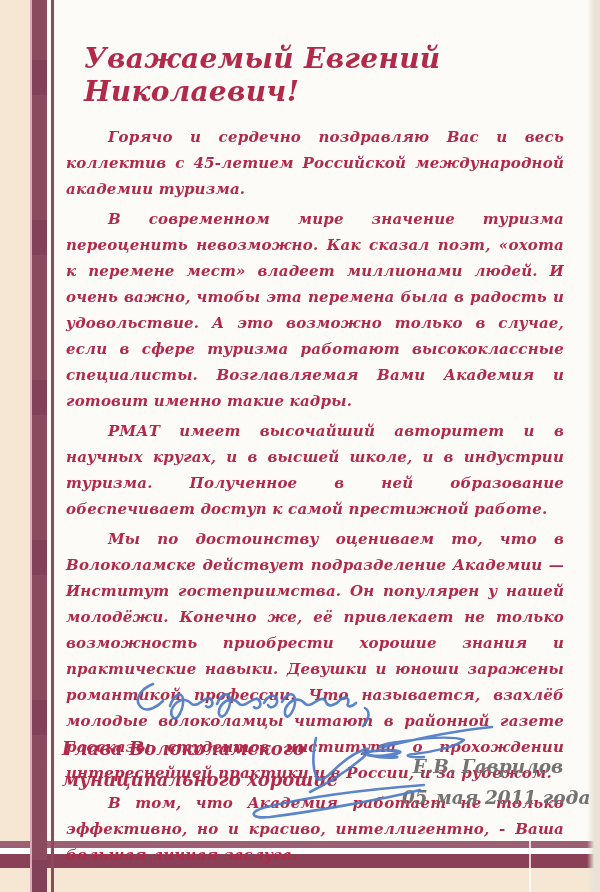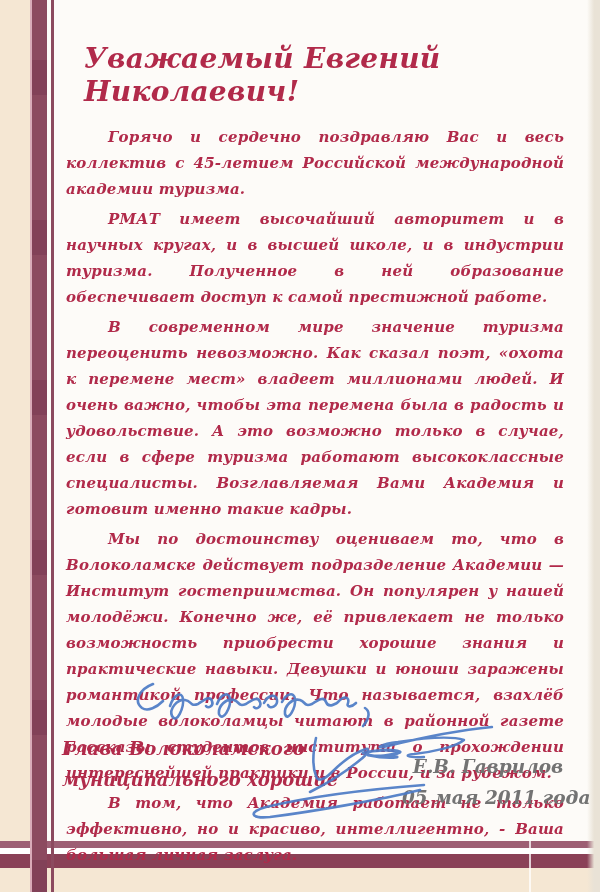--- a/index.html
+++ b/index.html
@@ -118,22 +118,22 @@
   <div class="h-band-thick"></div>
   <div class="left-pink-line"></div>
   <div class="v-band"></div>
   <div class="v-thin-line"></div>
   <div class="right-edge"></div>
   <div class="fold-line"></div>
 
   <div class="content">
     <div class="salutation">Уважаемый Евгений Николаевич!</div>
     <p class="para">Горячо и сердечно поздравляю Вас и весь коллектив с 45-летием Российской международной академии туризма.</p>
+    <p class="para">В современном мире значение туризма переоценить невозможно. Как сказал поэт, «охота к перемене мест» владеет миллионами людей. И очень важно, чтобы эта перемена была в радость и удовольствие. А это возможно только в случае, если в сфере туризма работают высококлассные специалисты. Возглавляемая Вами Академия и готовит именно такие кадры.</p>
     <p class="para">РМАТ имеет высочайший авторитет и в научных кругах, и в высшей школе, и в индустрии туризма. Полученное в ней образование обеспечивает доступ к самой престижной работе.</p>
-    <p class="para">В современном мире значение туризма переоценить невозможно. Как сказал поэт, «охота к перемене мест» владеет миллионами людей. И очень важно, чтобы эта перемена была в радость и удовольствие. А это возможно только в случае, если в сфере туризма работают высококлассные специалисты. Возглавляемая Вами Академия и готовит именно такие кадры.</p>
     <p class="para">Мы по достоинству оцениваем то, что в Волоколамске действует подразделение Академии — Институт гостеприимства. Он популярен у нашей молодёжи. Конечно же, её привлекает не только возможность приобрести хорошие знания и практические навыки. Девушки и юноши заражены романтикой профессии. Что называется, взахлёб молодые волоколамцы читают в районной газете рассказы студентов института о прохождении интереснейшей практики и в России, и за рубежом.</p>
     <p class="para">В том, что Академия работает не только эффективно, но и красиво, интеллигентно, - Ваша большая личная заслуга.</p>
 
   </div>
 
   <div class="signer-title">
     <div>Глава Волоколамского</div>
     <div>муниципального хорошие</div>
   </div>
   <div class="signer-right">

